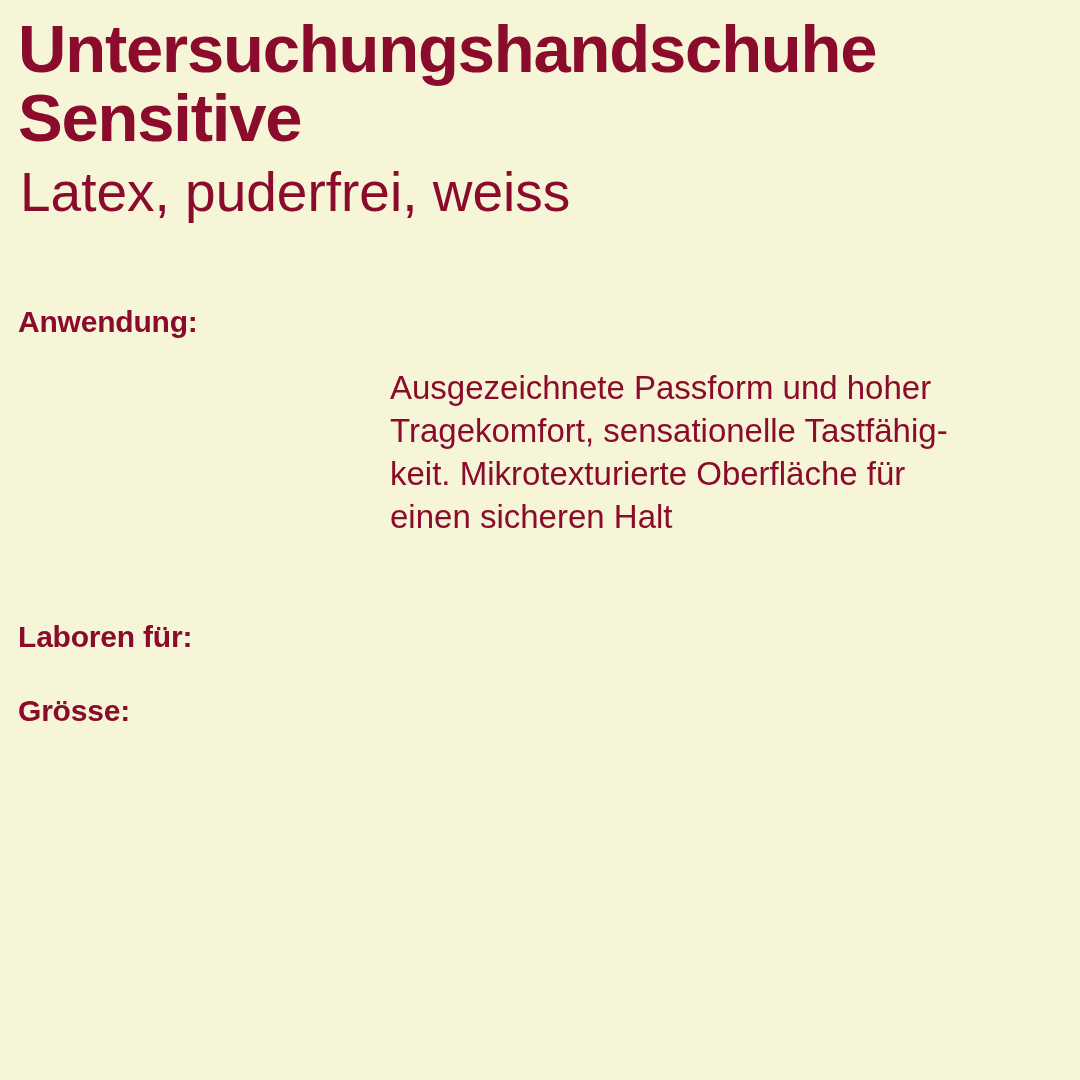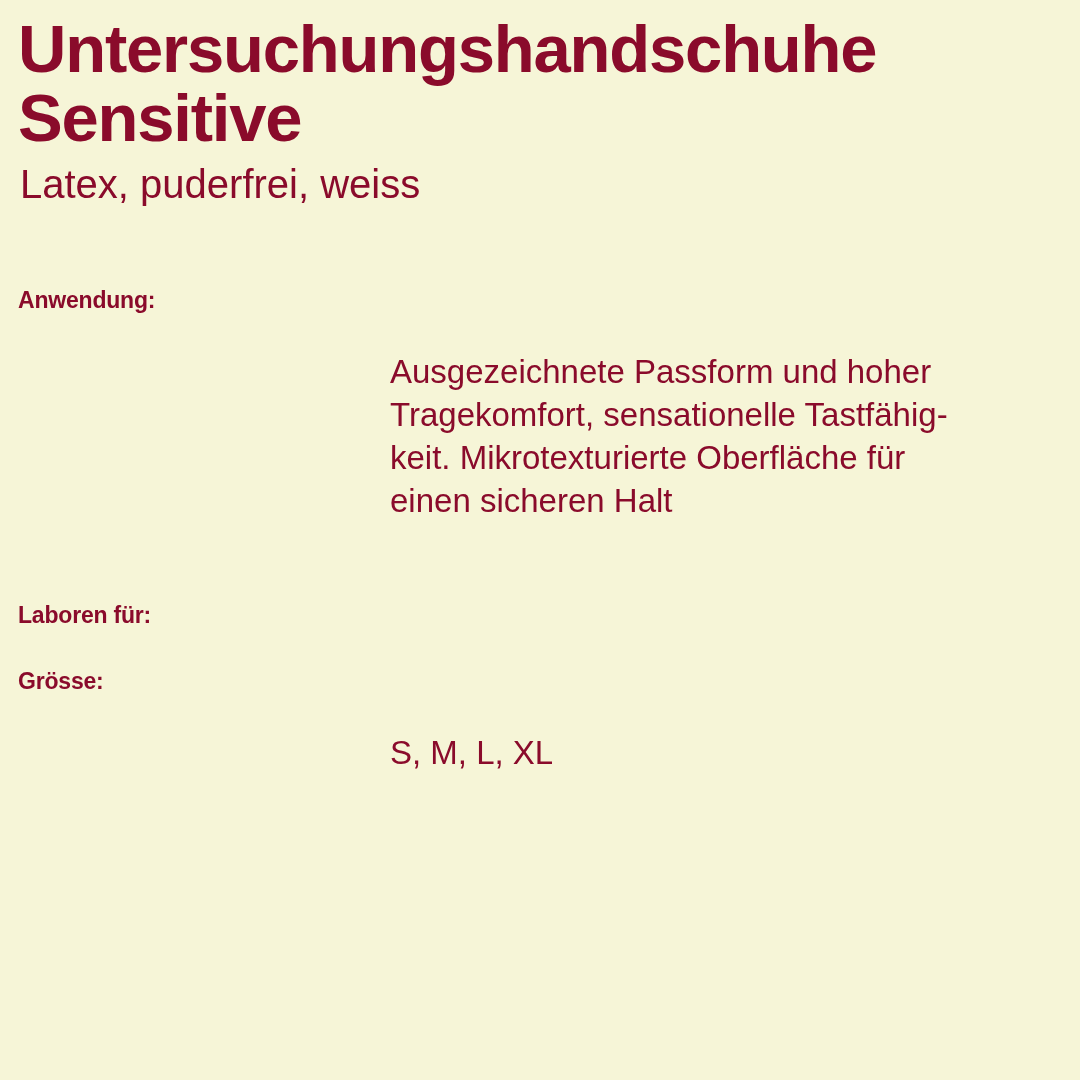--- a/index.html
+++ b/index.html
@@ -26,42 +26,42 @@
     font-weight: bold;
     font-size: 67px;
     line-height: 1.03;
     letter-spacing: -1.2px;
     margin: 0;
     padding: 0;
     white-space: pre-line;
   }
   .subtitle {
     color: #8a0b2b;
-    font-size: 40px;
+    font-size: 55px;
     line-height: 1.1;
     margin: 10px 0 0 2px;
     font-weight: normal;
   }
   .specs {
     margin-top: 78px;
   }
   .spec-row {
     display: flex;
     align-items: flex-start;
     margin-bottom: 34px;
   }
   .spec-row.tight {
     margin-bottom: 30px;
   }
   .spec-label {
     width: 372px;
     flex: 0 0 372px;
     color: #8a0b2b;
     font-weight: bold;
-    font-size: 23px;
+    font-size: 30px;
     line-height: 1.28;
     letter-spacing: -0.2px;
     padding-top: 2px;
   }
   .spec-value {
     flex: 1 1 auto;
     color: #8a0b2b;
     font-size: 33px;
     line-height: 1.3;
     white-space: pre-line;
@@ -95,19 +95,16 @@
 einen sicheren Halt</div>
       </div>
     </div>
 
     <div class="spec-row">
       <div class="spec-label">Laboren für:</div>
     </div>
 
     <div class="spec-row tight">
       <div class="spec-label">Grösse:</div>
-      <div class="spec-value">
-        <div class="para">S, M, L, XL</div>
-      </div>
     </div>
 
   </div>
 </div>
 
 </body></html>

